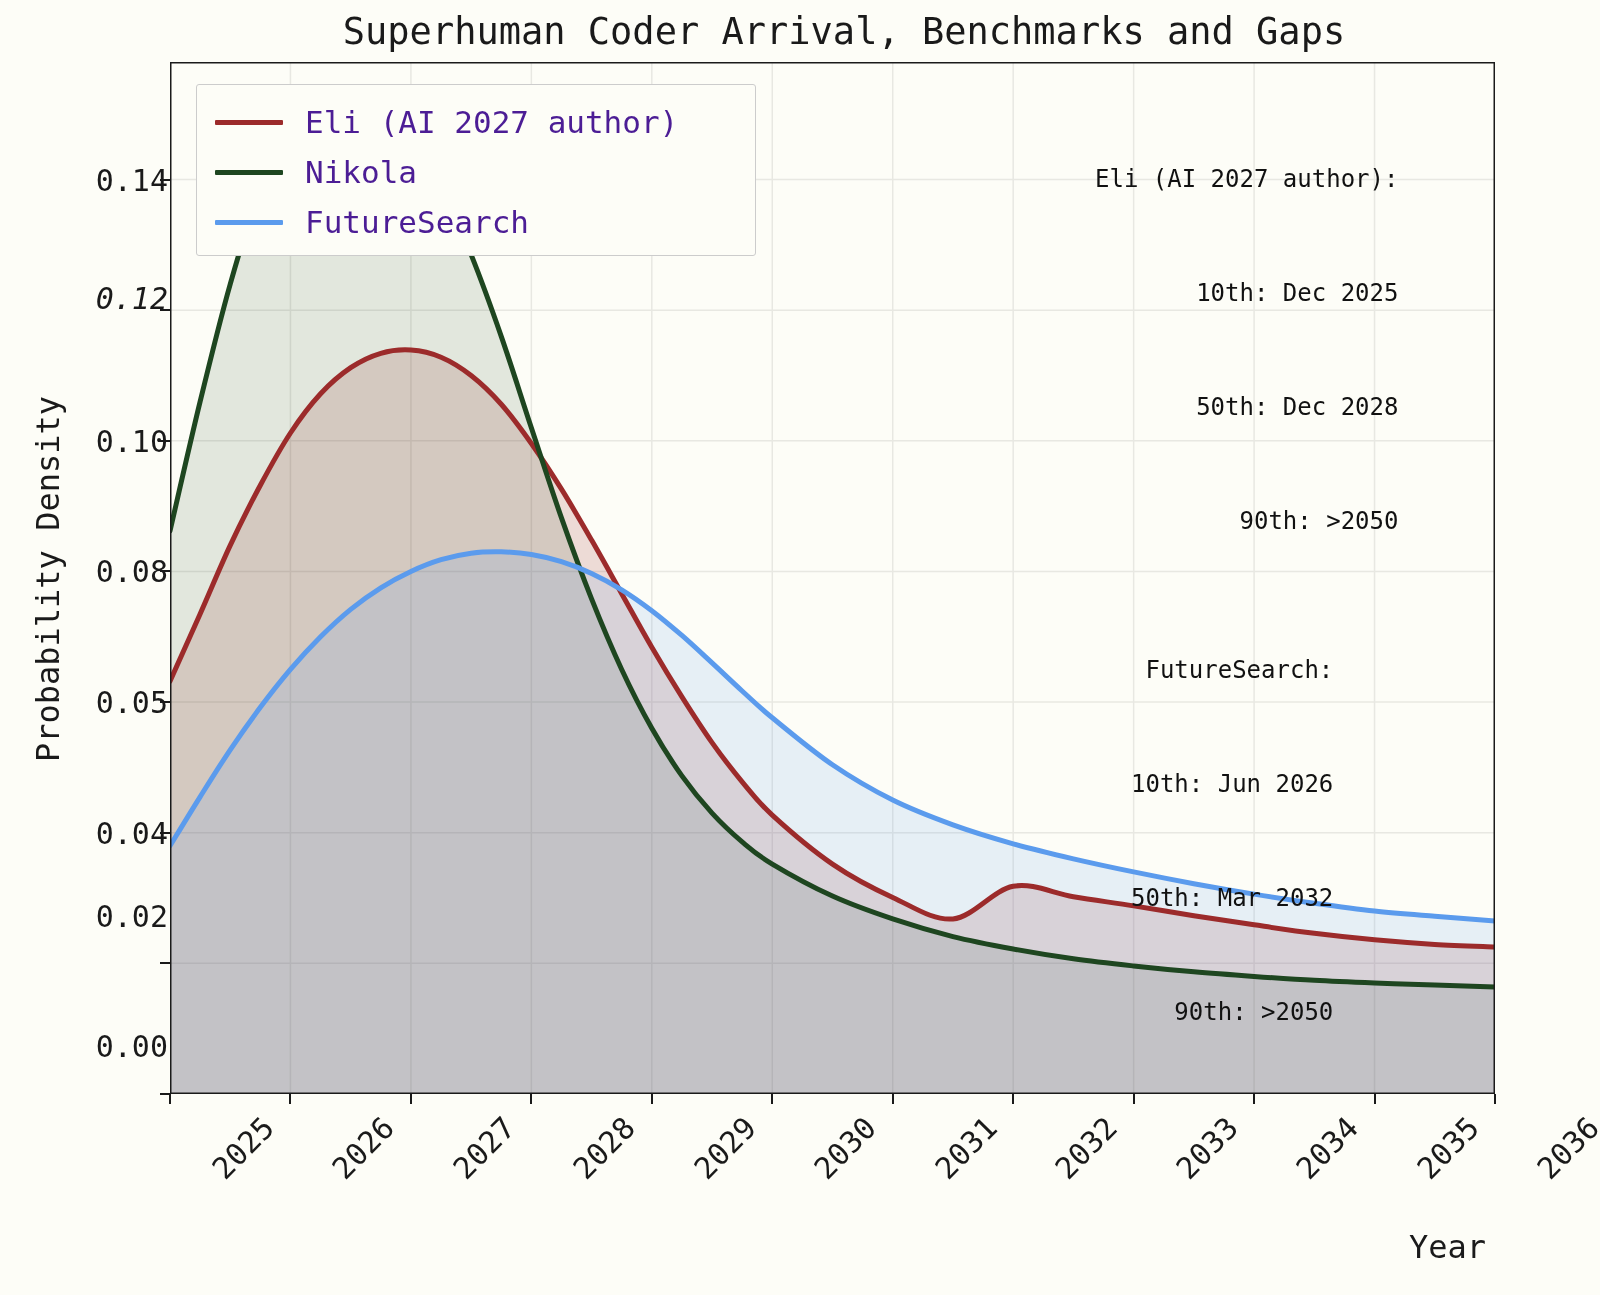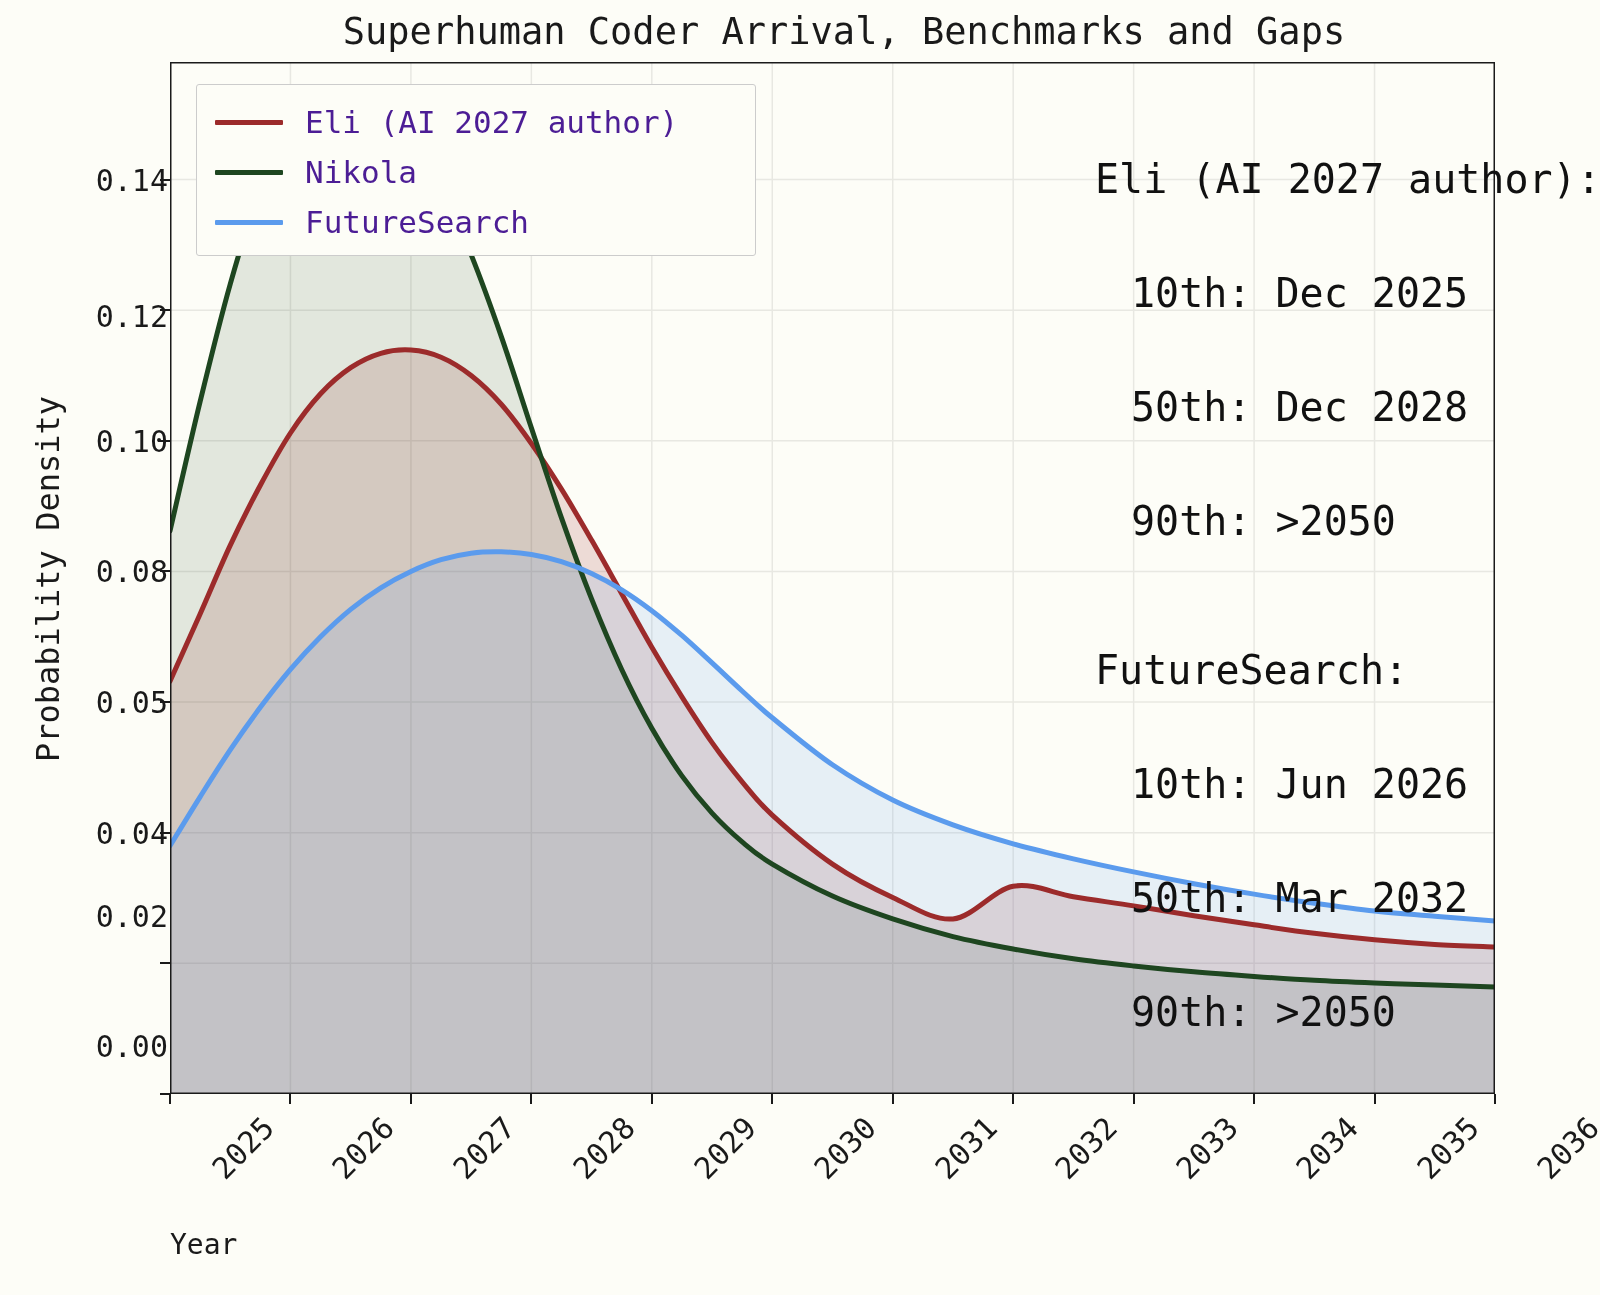--- a/index.html
+++ b/index.html
@@ -35,25 +35,25 @@
     top: 560px;
     width: 620px;
     text-align: center;
     font-size: 32px;
     color: #1a1a1a;
     transform: rotate(-90deg);
     transform-origin: center center;
   }
   #x-axis-label {
     position: absolute;
-    left: 170px;
+    left: 156px;
     top: 1228px;
     width: 1330px;
-    text-align: left;
-    font-size: 28px;
+    text-align: right;
+    font-size: 32px;
     color: #1a1a1a;
   }
   
   #plot-area {
     position: absolute;
     left: 170px;
     top: 62px;
     width: 1325px;
     height: 1032px;
   }
@@ -118,25 +118,25 @@
     flex: 0 0 auto;
   }
   .legend-text {
     font-size: 31px;
     color: #4c1d95;
     white-space: nowrap;
   }
   
   .annotation {
     position: absolute;
-    font-size: 40px;
+    font-size: 24px;
     line-height: 38px;
     color: #111111;
     white-space: pre;
-    text-align: left;
+    text-align: right;
   }
   #annotation-eli { left: 1095px; top: 84px; }
   #annotation-nikola { left: 1095px; top: 329px; }
   #annotation-futuresearch { left: 1095px; top: 575px; }
   .ann-head { display: block; }
   .ann-line { display: block; padding-left: 36px; }
 </style>
 </head>
 <body>
 
@@ -147,21 +147,21 @@
   <div id="y-axis-label">Probability Density</div>
   <div id="x-axis-label">Year</div>
 
   <div id="ytick-labels">
       <div class="ytick-label" style="top: 1046px;">0.00</div>
       <div class="ytick-label" style="top: 916px;">0.02</div>
       <div class="ytick-label" style="top: 832.734px;">0.04</div>
       <div class="ytick-label" style="top: 702.101px;">0.05</div>
       <div class="ytick-label" style="top: 571.468px;">0.08</div>
       <div class="ytick-label" style="top: 440.835px;">0.10</div>
-      <div class="ytick-label" style="top: 316px;">0.12</div>
+      <div class="ytick-label" style="top: 298px; font-style: italic;">0.12</div>
       <div class="ytick-label" style="top: 179.57px;">0.14</div>
     </div>
   <div id="ytick-marks">
       <div class="ytick-mark" style="top: 1093px;"></div>
       <div class="ytick-mark" style="top: 962.367px;"></div>
       <div class="ytick-mark" style="top: 831.734px;"></div>
       <div class="ytick-mark" style="top: 701.101px;"></div>
       <div class="ytick-mark" style="top: 570.468px;"></div>
       <div class="ytick-mark" style="top: 439.835px;"></div>
       <div class="ytick-mark" style="top: 309.203px;"></div>

